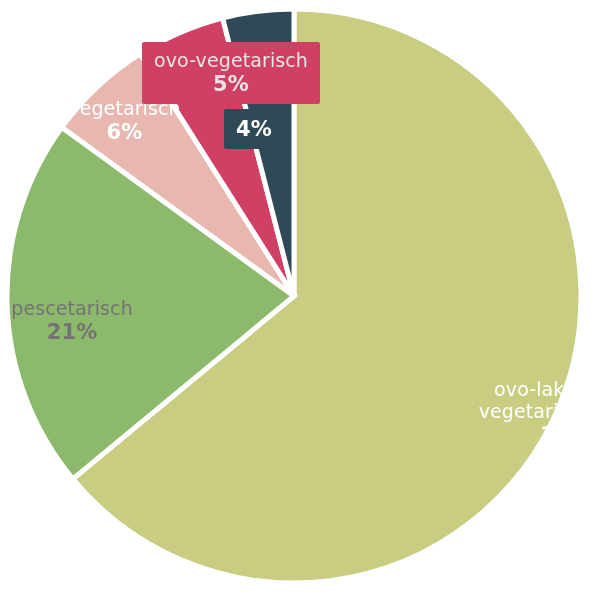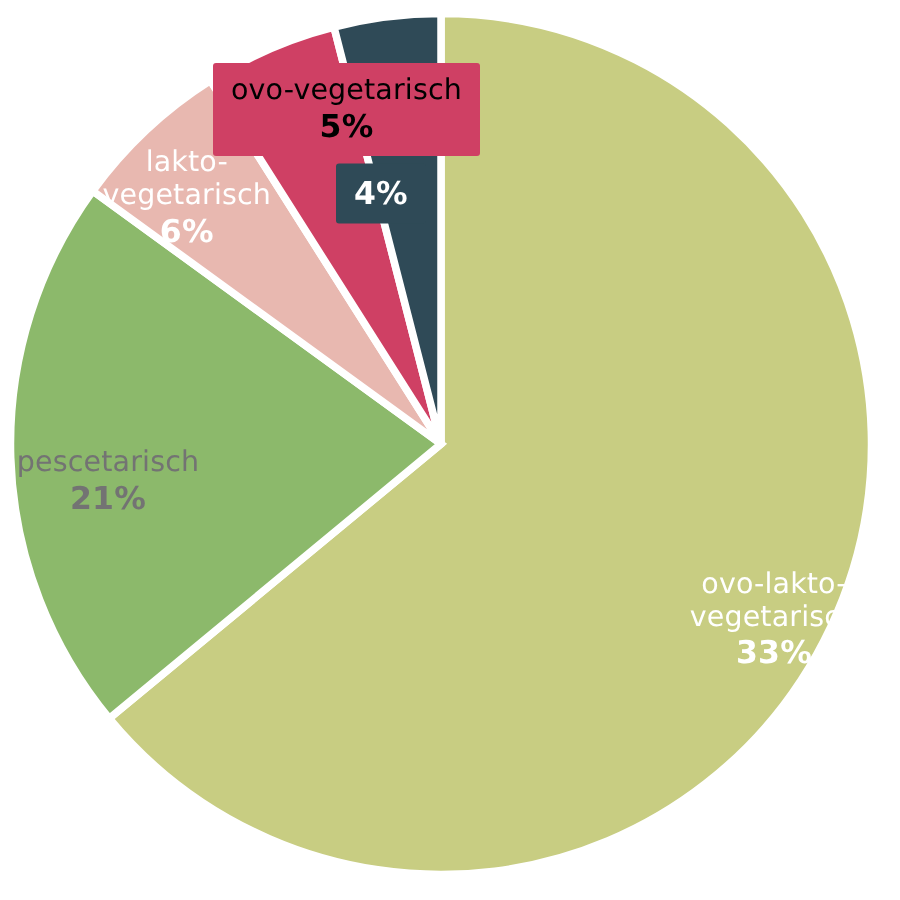--- a/index.html
+++ b/index.html
@@ -88,38 +88,37 @@
   <svg id="pie-svg" width="600" height="600" viewBox="0 0 600 600">
     <g id="slices-group">
         <path d="M 294 296 L 294.00 9.00 A 287 287 0 1 1 72.86 478.94 Z" fill="#c8cd82" class="slice-path"></path>
         <path d="M 294 296 L 72.86 478.94 A 287 287 0 0 1 61.81 127.31 Z" fill="#8cb96b" class="slice-path"></path>
         <path d="M 294 296 L 61.81 127.31 A 287 287 0 0 1 140.22 53.68 Z" fill="#e8b8b0" class="slice-path"></path>
         <path d="M 294 296 L 140.22 53.68 A 287 287 0 0 1 222.63 18.02 Z" fill="#cf4064" class="slice-path"></path>
         <path d="M 294 296 L 222.63 18.02 A 287 287 0 0 1 294.00 9.00 Z" fill="#2f4a57" class="slice-path"></path>
       </g>
   </svg>
 
-  <div class="pie-label" id="label-ovolakto" style="color: rgb(255, 255, 255);">
+  <div class="pie-label" id="label-ovolakto" style="color: rgb(255, 255, 255); text-align: right;">
     <span class="lbl-name">ovo-lakto-</span>
     <span class="lbl-name">vegetarisch</span>
     <span class="lbl-pct">33%</span>
   </div>
 
   <div class="pie-label" id="label-pescetarisch" style="color: #737373;">
     <span class="lbl-name">pescetarisch</span>
     <span class="lbl-pct">21%</span>
   </div>
 
   <div class="pie-label" id="label-lakto" style="color: rgb(255, 255, 255);">
-    <span class="lbl-name">lakto-</span>
     <span class="lbl-name">vegetarisch</span>
     <span class="lbl-pct">6%</span>
   </div>
 
-  <div class="pie-label boxed" id="label-ovoveg" style="background: rgb(207, 64, 100); color: #000000;">
+  <div class="pie-label boxed" id="label-ovoveg" style="background: rgb(207, 64, 100); color: #e5e5e5;">
     <span class="lbl-name">ovo-vegetarisch</span>
     <span class="lbl-pct">5%</span>
   </div>
 
   <div class="pie-label boxed" id="label-sonstiges" style="background: rgb(47, 74, 87); color: rgb(255, 255, 255);">
     <span class="lbl-pct">4%</span>
   </div>
 
 </div>
 

